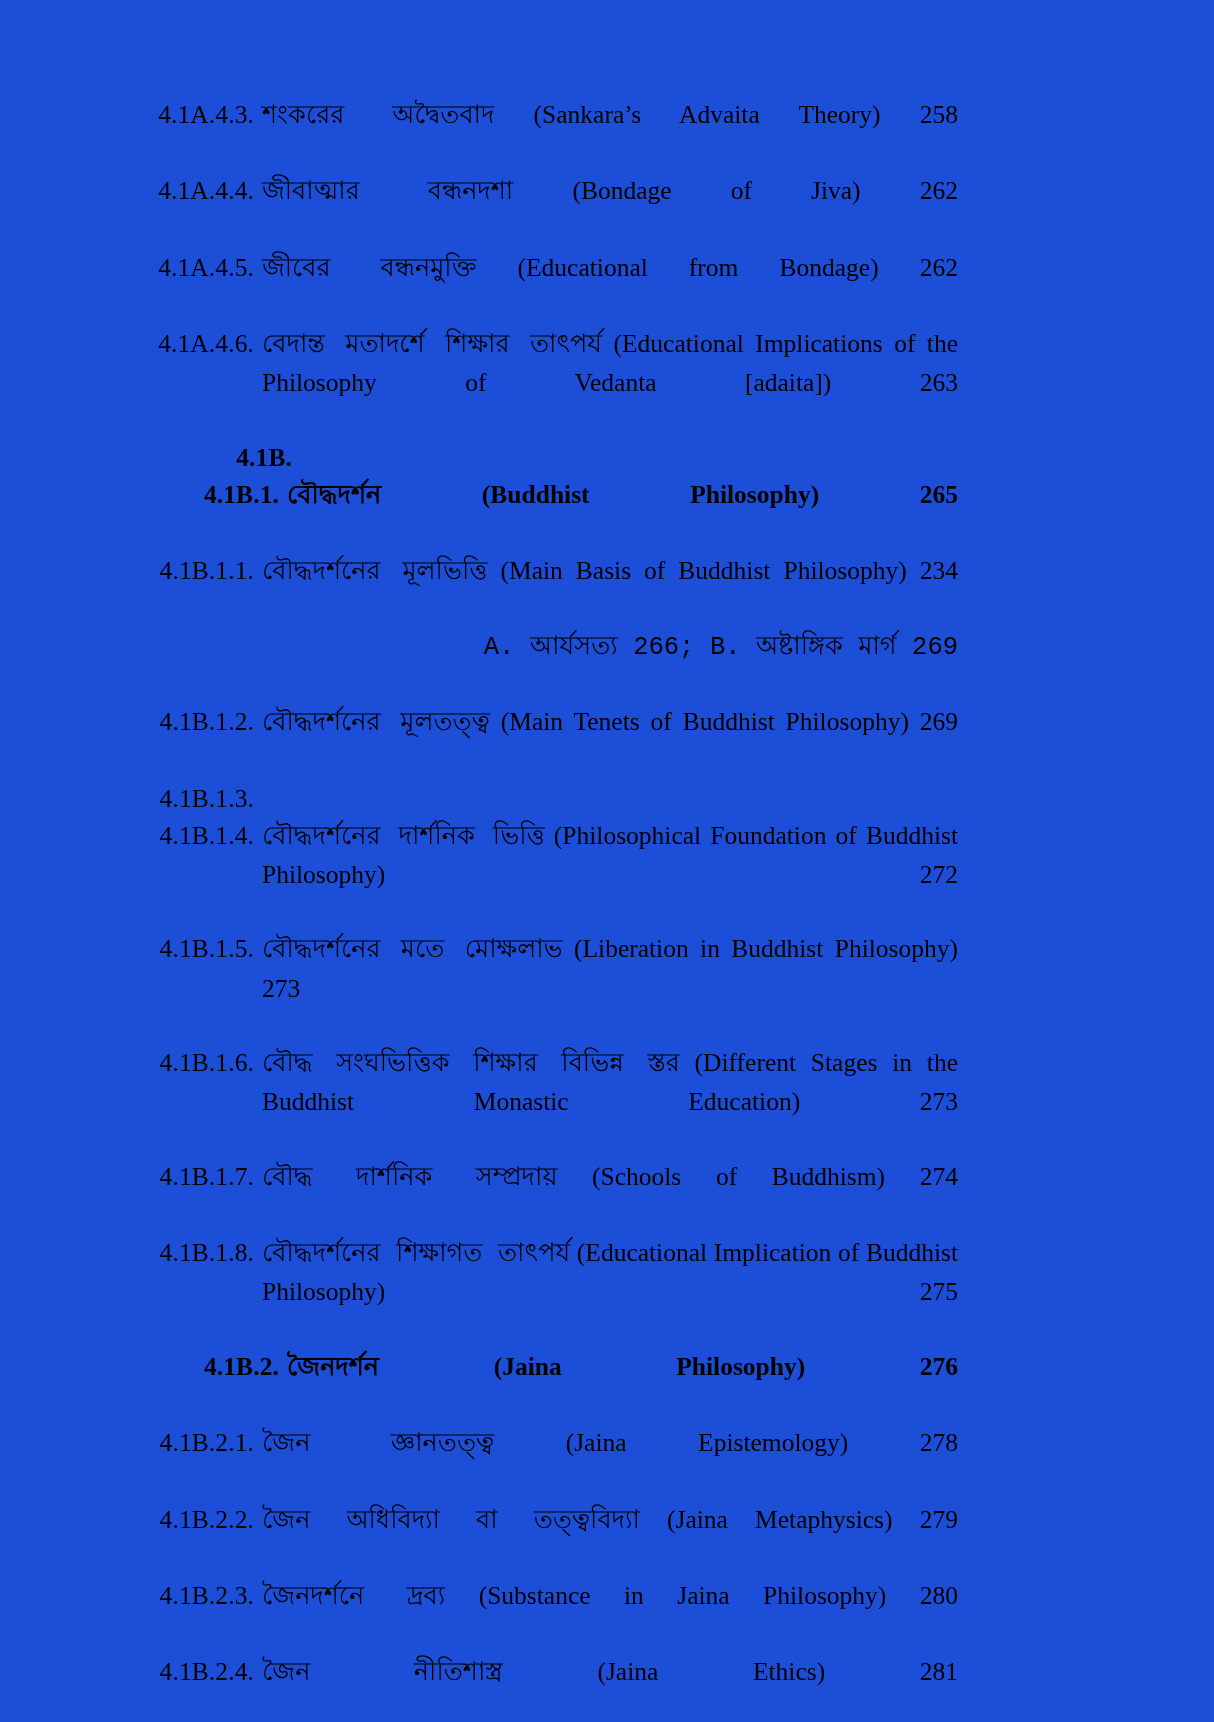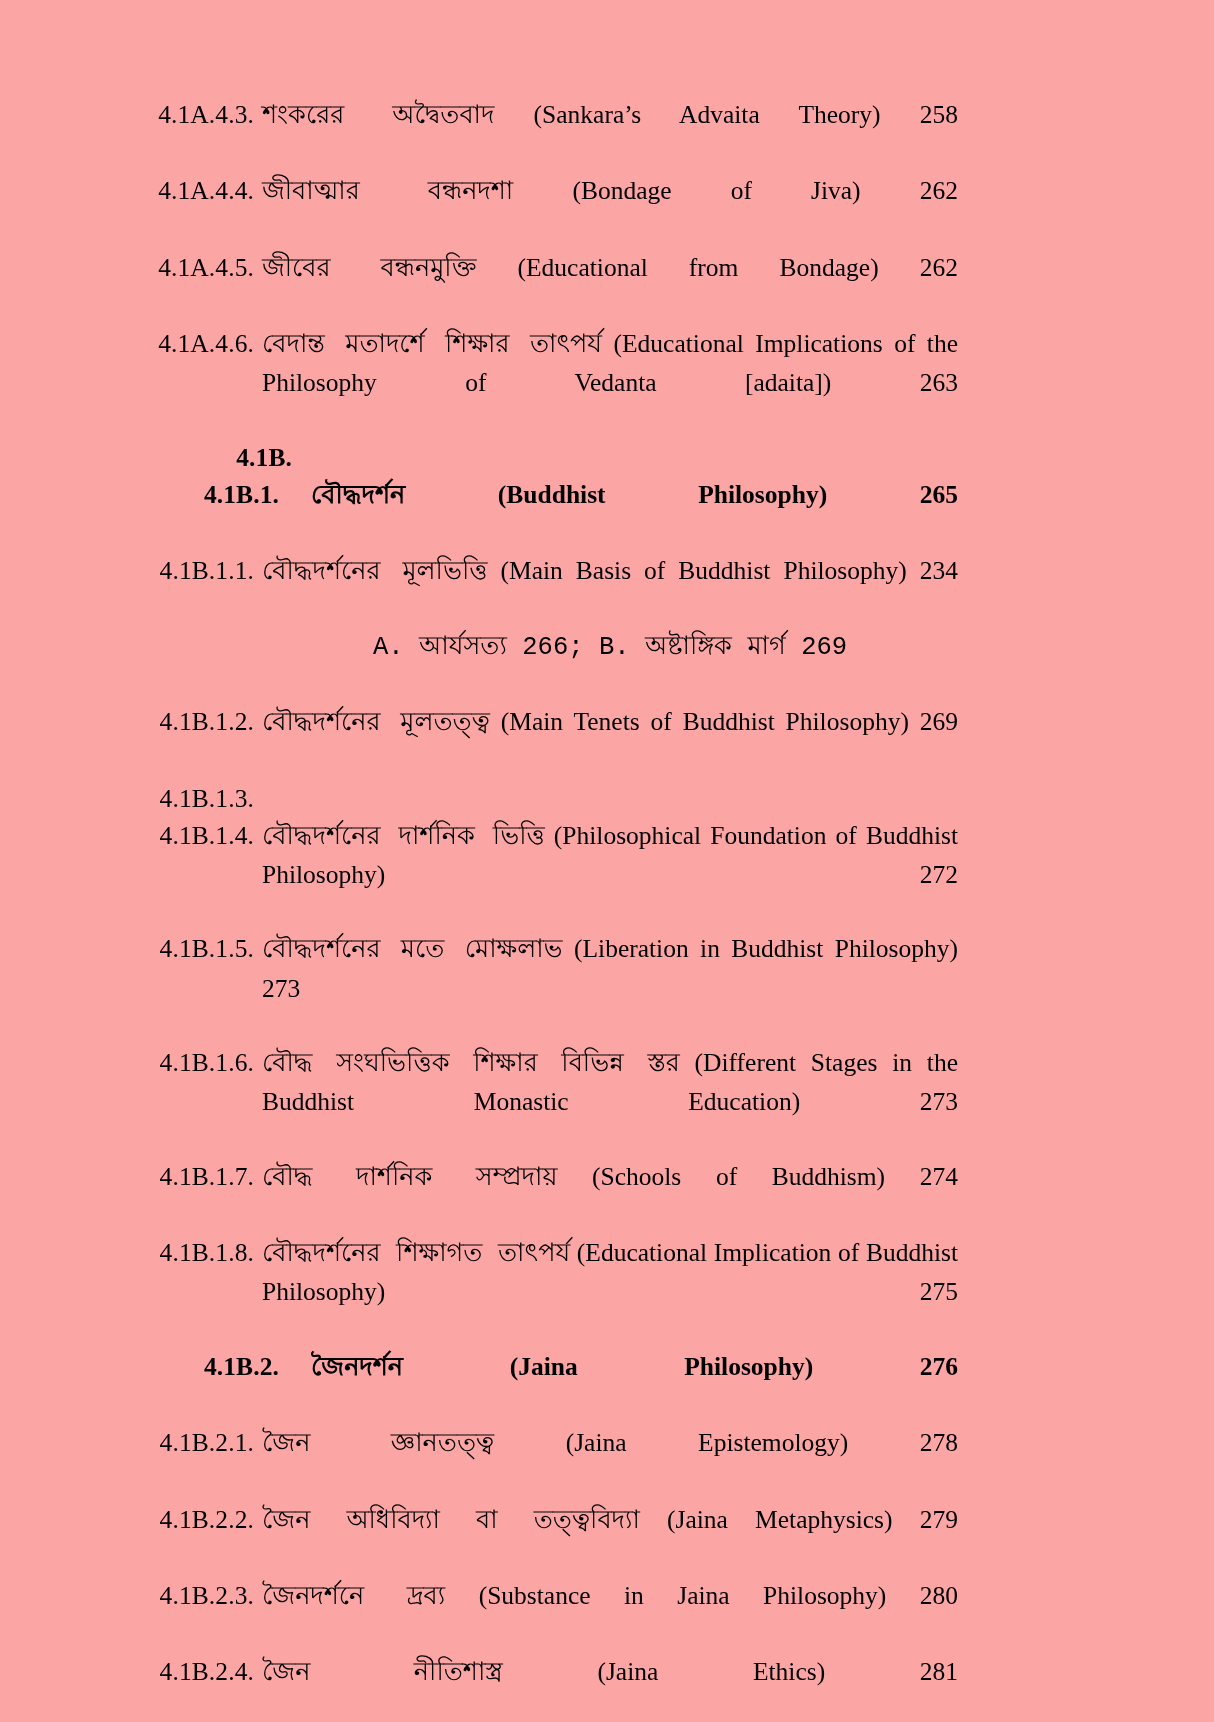--- a/index.html
+++ b/index.html
@@ -12,21 +12,21 @@
     height: 1722px;
     font-family: "Liberation Serif", "DejaVu Serif", serif;
     color: #000000;
     -webkit-font-smoothing: antialiased;
   }
 
   #page {
     position: relative;
     width: 1214px;
     height: 1722px;
-    background: #fca5a5;
+    background: #1d4ed8;
     overflow: hidden;
   }
 
   #toc {
     position: absolute;
     left: 148px;
     top: 96px;
     width: 810px;
   }
 
@@ -79,21 +79,20 @@
   }
   .toc-entry.level-sec {
     padding-left: 38px;
   }
   .toc-entry.level-sec .body-text {
     flex: 1 1 auto;
   }
 
   .toc-entry.level-sub {
     padding-left: 25px;
-    gap: 24px;
   }
 
   .bn {
     font-family: Liberation Mono, monospace;
   }
 
   .ltn {
     font-family: "Liberation Serif", "DejaVu Serif", serif;
   }
 
@@ -126,21 +125,21 @@
       <div class="toc-entry level-sub">
         <span class="num ltn">4.1B.1.</span>
         <span class="body-text"><span class="bn">বৌদ্ধদর্শন</span> <span class="ltn">(Buddhist Philosophy)</span> <span class="ltn">265</span></span>
       </div>
       <div class="toc-entry level-item">
         <span class="num ltn">4.1B.1.1.</span>
         <span class="body-text"><span class="bn">বৌদ্ধদর্শনের মূলভিত্তি</span> <span class="ltn">(Main Basis of Buddhist Philosophy)</span> <span class="ltn">234</span></span>
       </div>
       <div class="toc-entry">
         <span class="num"></span>
-        <span class="body-text bn" style="text-align: center;">A. আর্যসত্য 266; B. অষ্টাঙ্গিক মার্গ 269</span>
+        <span class="body-text bn" style="text-align: right;">A. আর্যসত্য 266; B. অষ্টাঙ্গিক মার্গ 269</span>
       </div>
       <div class="toc-entry level-item">
         <span class="num ltn">4.1B.1.2.</span>
         <span class="body-text"><span class="bn">বৌদ্ধদর্শনের মূলতত্ত্ব</span> <span class="ltn">(Main Tenets of Buddhist Philosophy)</span> <span class="ltn">269</span></span>
       </div>
       <div class="toc-entry level-item">
         <span class="num ltn">4.1B.1.3.</span>
       </div>
       <div class="toc-entry level-item">
         <span class="num ltn">4.1B.1.4.</span>

